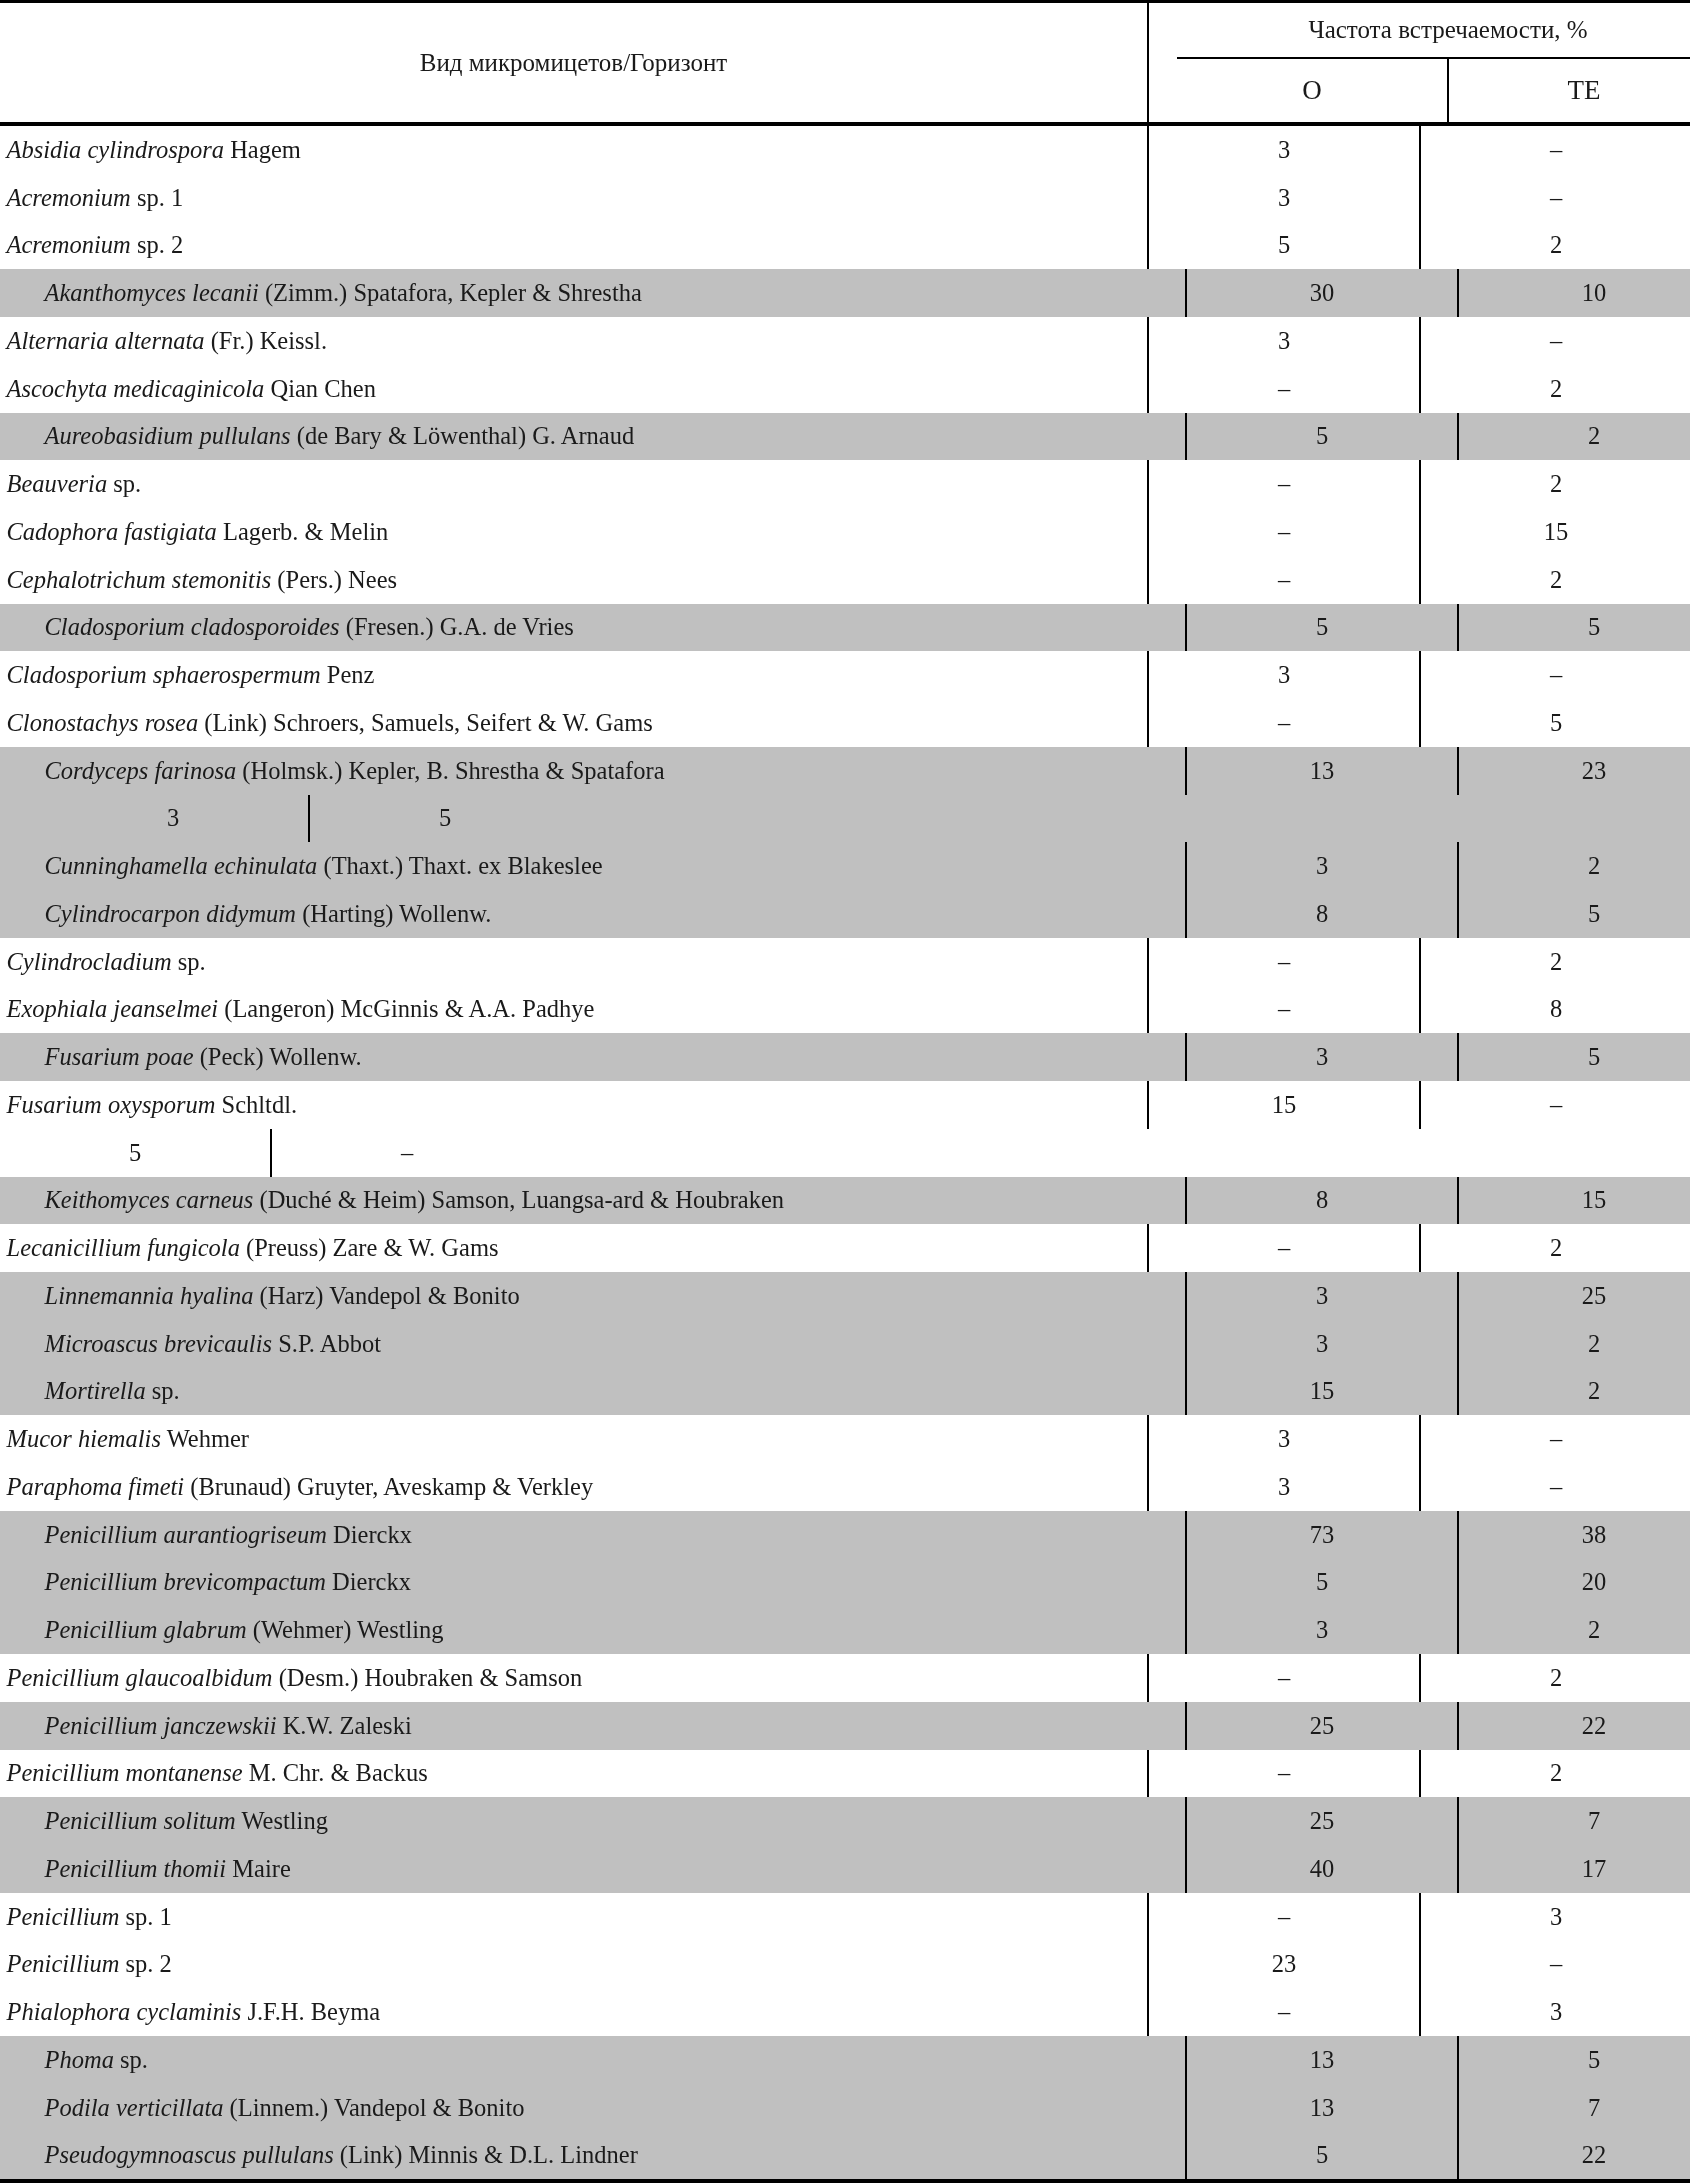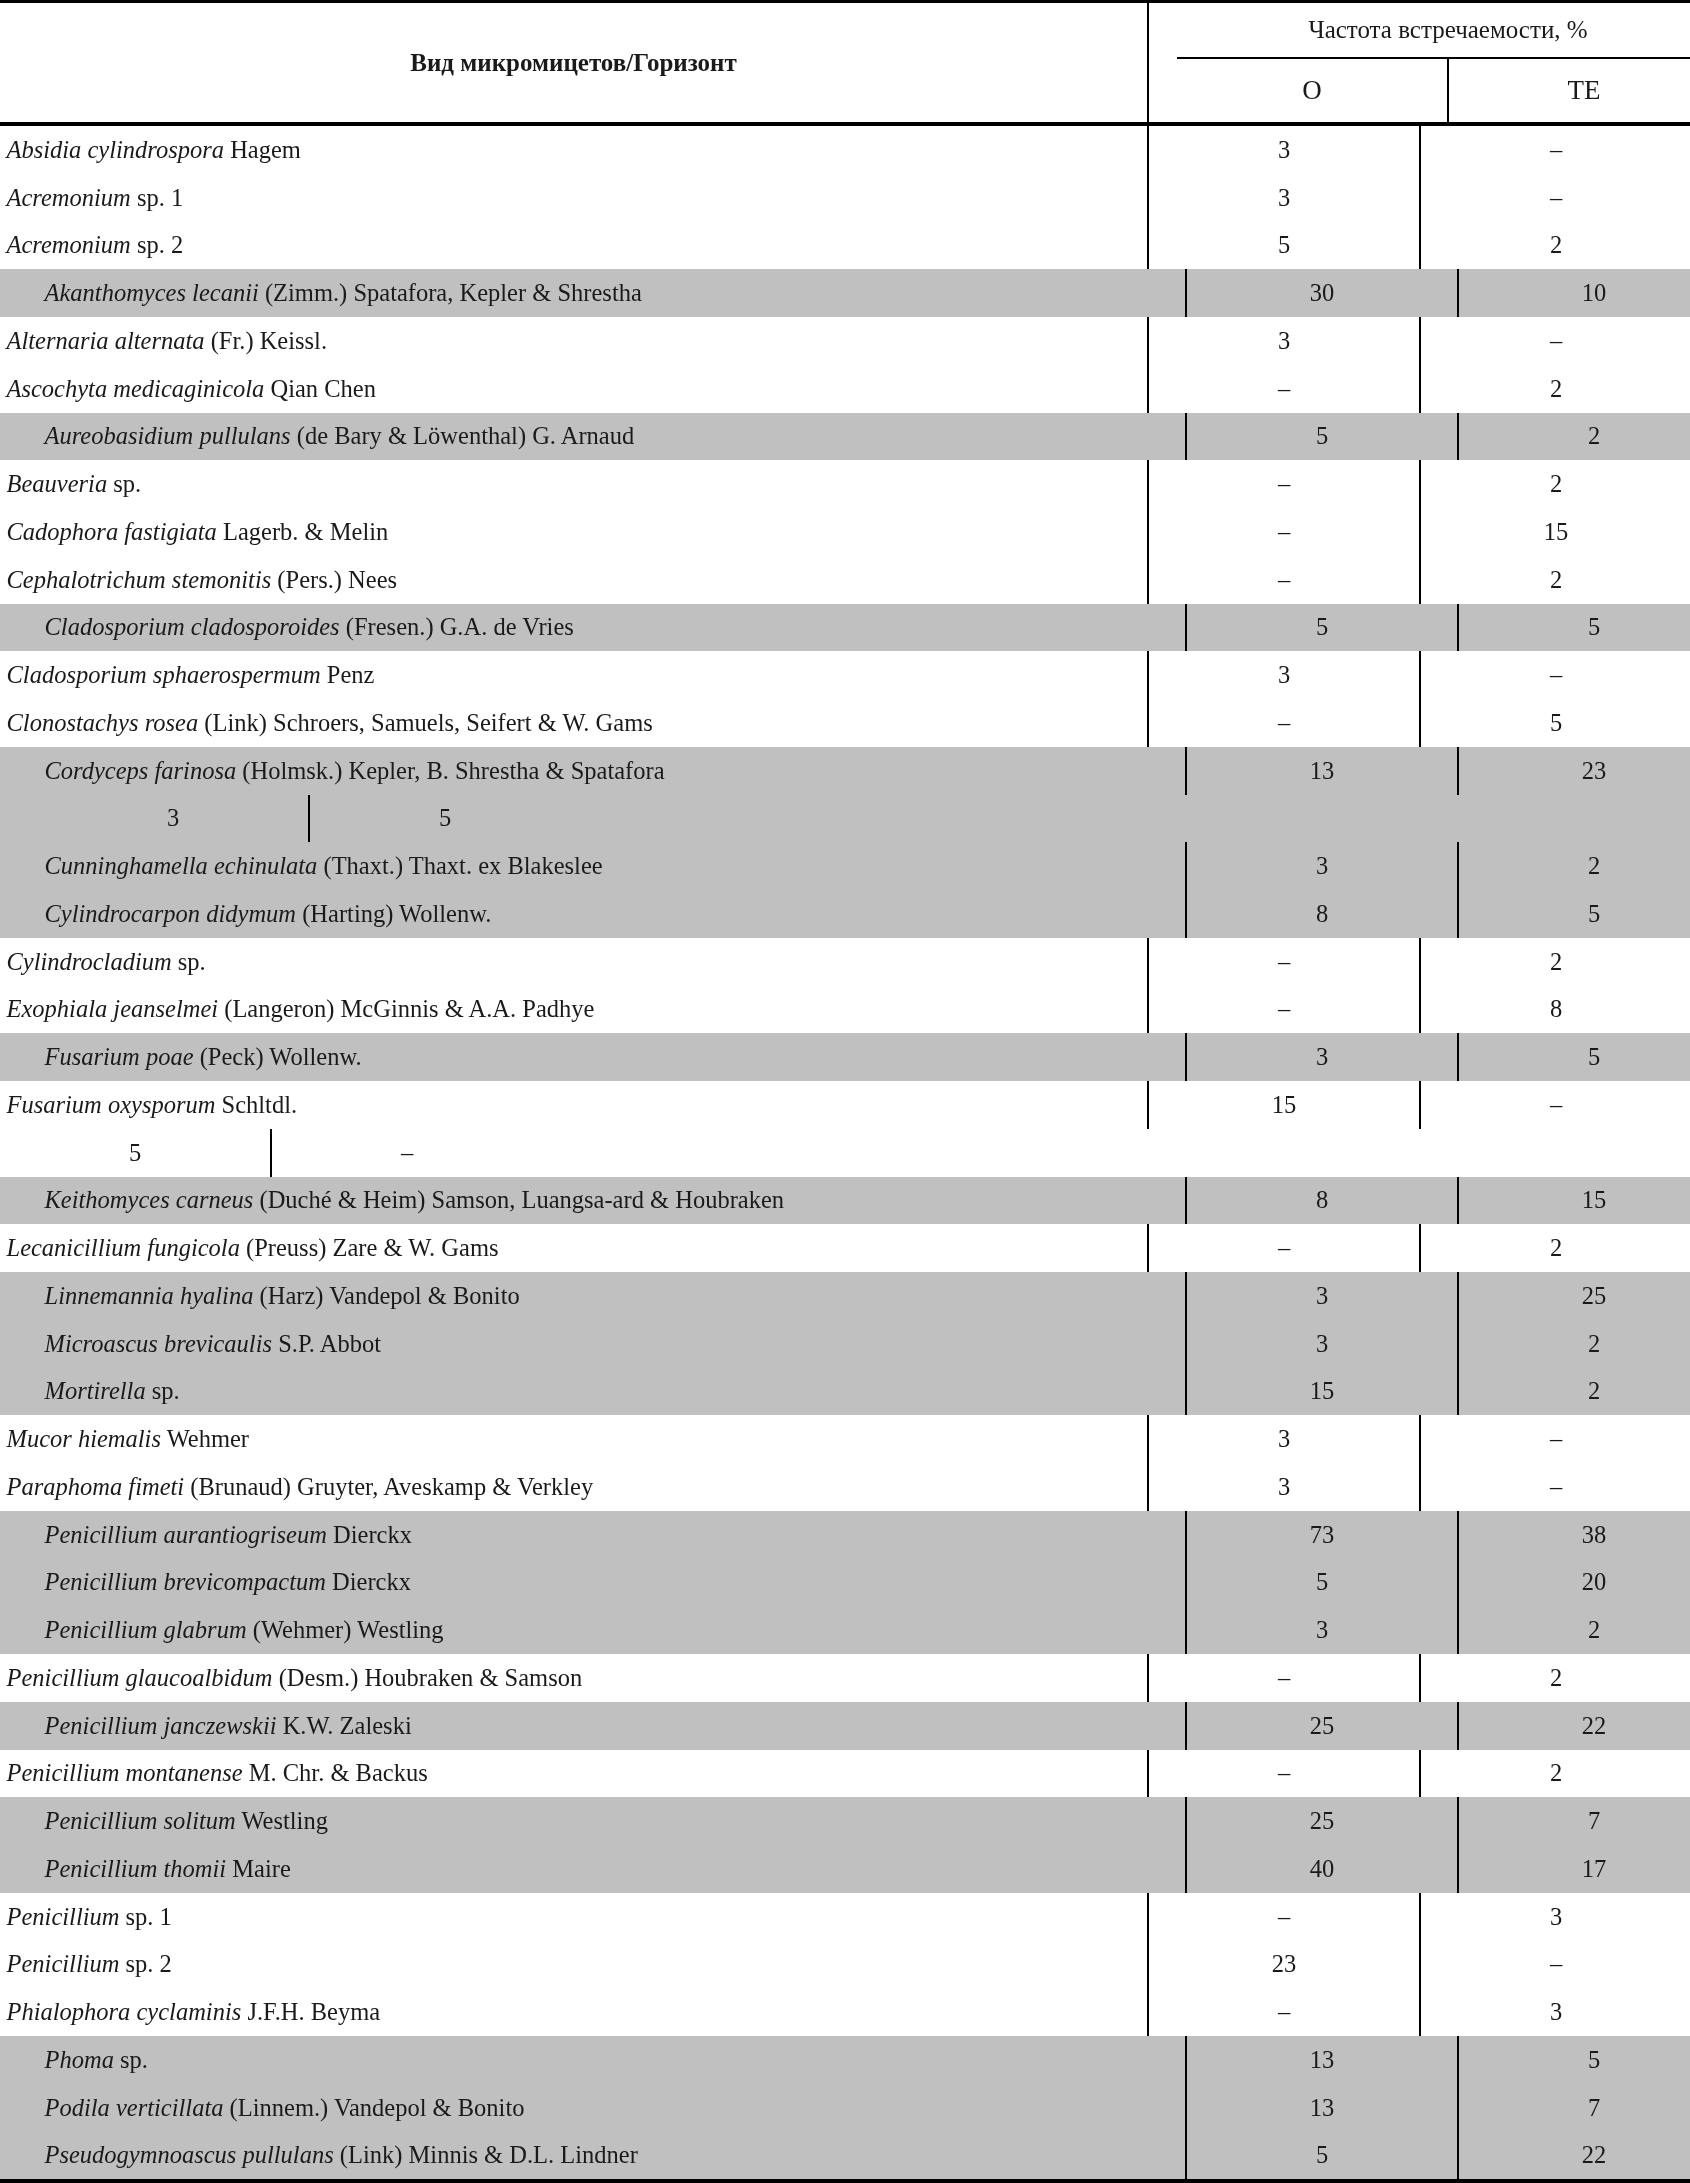--- a/index.html
+++ b/index.html
@@ -24,21 +24,20 @@
   }
   .cell { box-sizing: border-box; }
   .species-head {
     width: 1149px;
     flex: 0 0 1149px;
     border-right: 2.5px solid #000;
     display: flex;
     align-items: center;
     justify-content: center;
     font-size: 25px;
-    font-weight: bold;
   }
   .freq-group {
     width: 542px;
     flex: 0 0 542px;
     display: flex;
     flex-direction: column;
     margin-left: 28px;
   }
   .freq-label {
     height: 54px;

